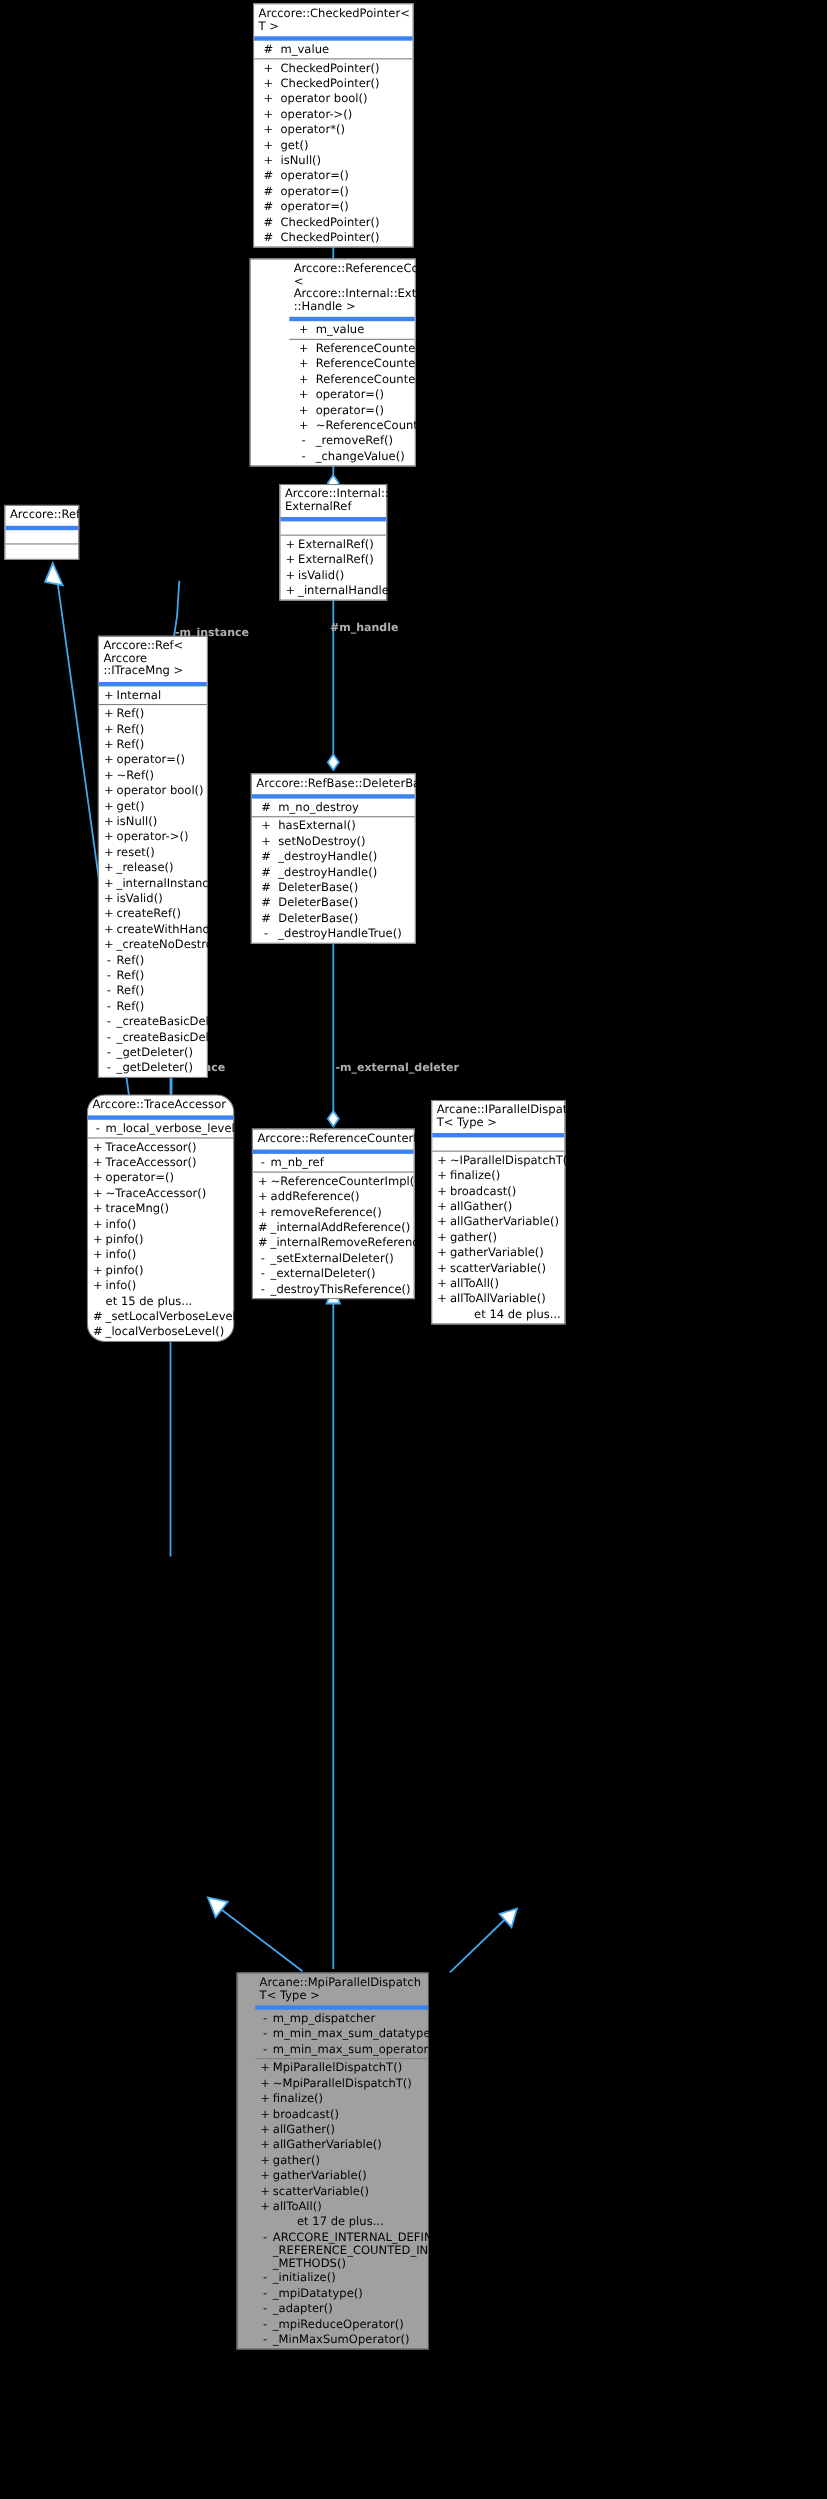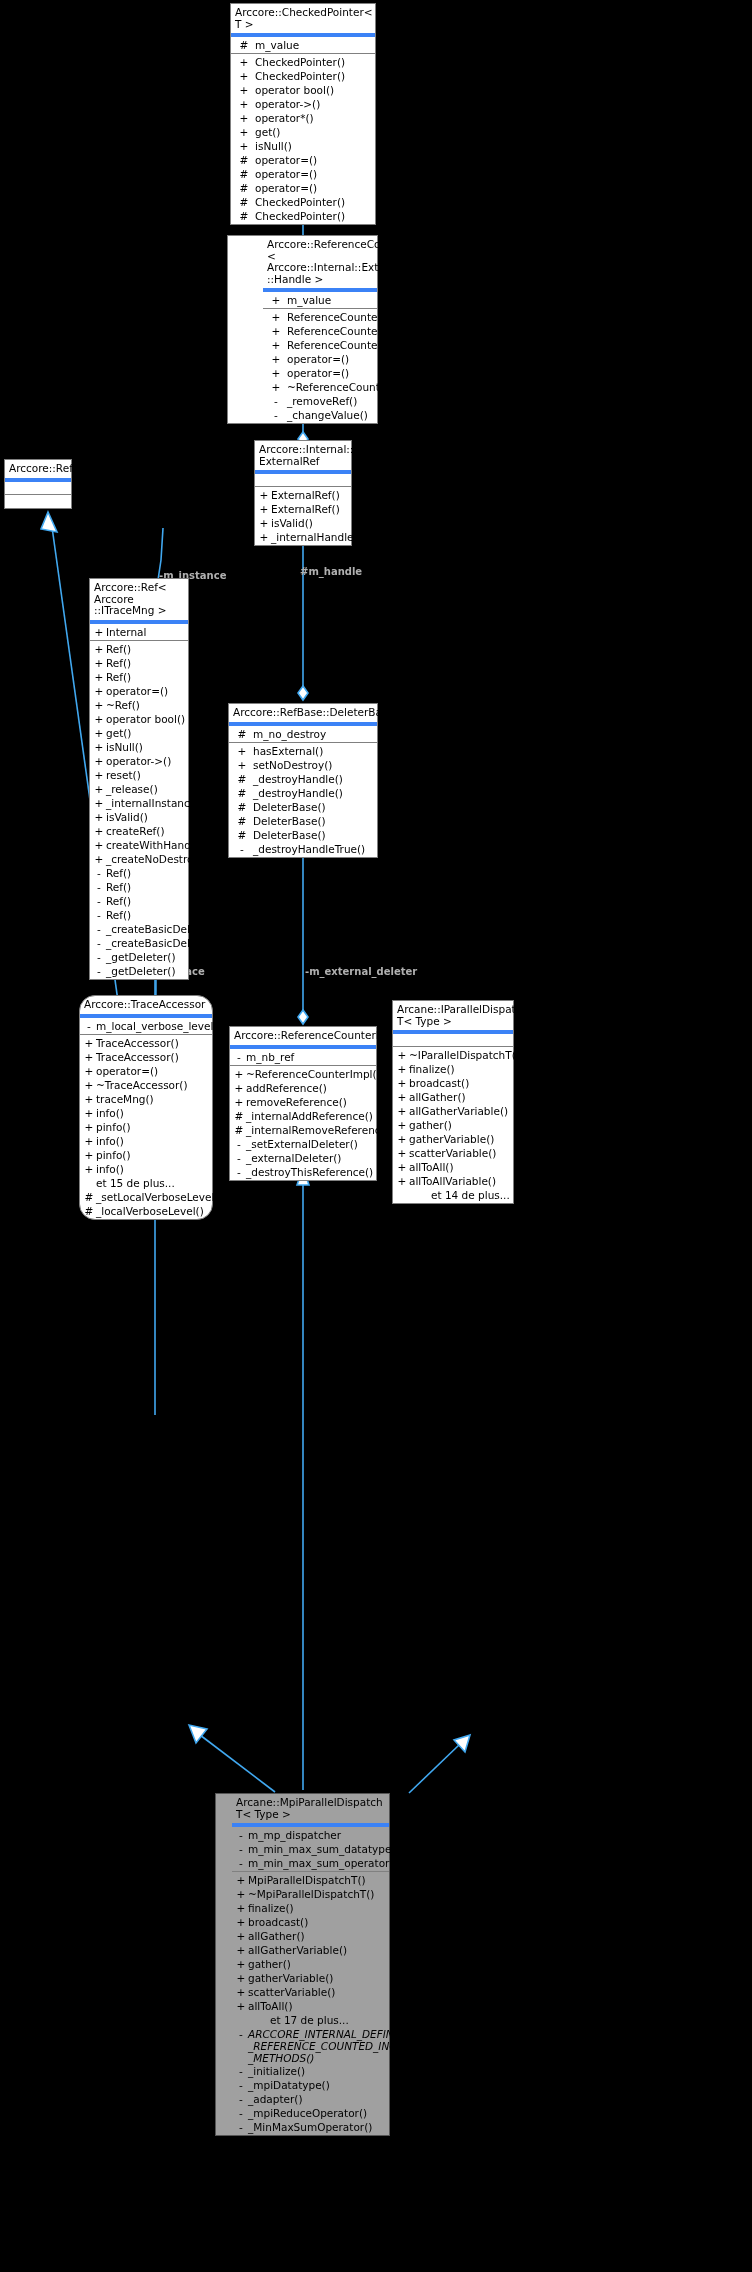--- a/index.html
+++ b/index.html
@@ -38,21 +38,21 @@
   .uml .compartment.empty { height:13px; }
 
   .row { display:flex; align-items:flex-start; padding:0 2px; height:14px; }
   .row.tall { height:auto; }
   .vis {
     width:22px; text-align:center; flex:0 0 22px;
     font-size:10.5px; line-height:14px;
   }
   .vis.narrow { width:14px; flex:0 0 14px; }
   .mname { font-size:10.5px; line-height:14px; white-space:pre-line; }
-  .mname.wrap { line-height:12px; padding-top:1px;font-style:italic; }
+  .mname.wrap { line-height:12px; padding-top:1px; }
   .indent { padding-left:22px; }
 
   .edge-label {
     position:absolute;
     color:#b0b0b0;
     font-size:10px;
     font-weight:bold;
     white-space:nowrap;
   }
 </style>

